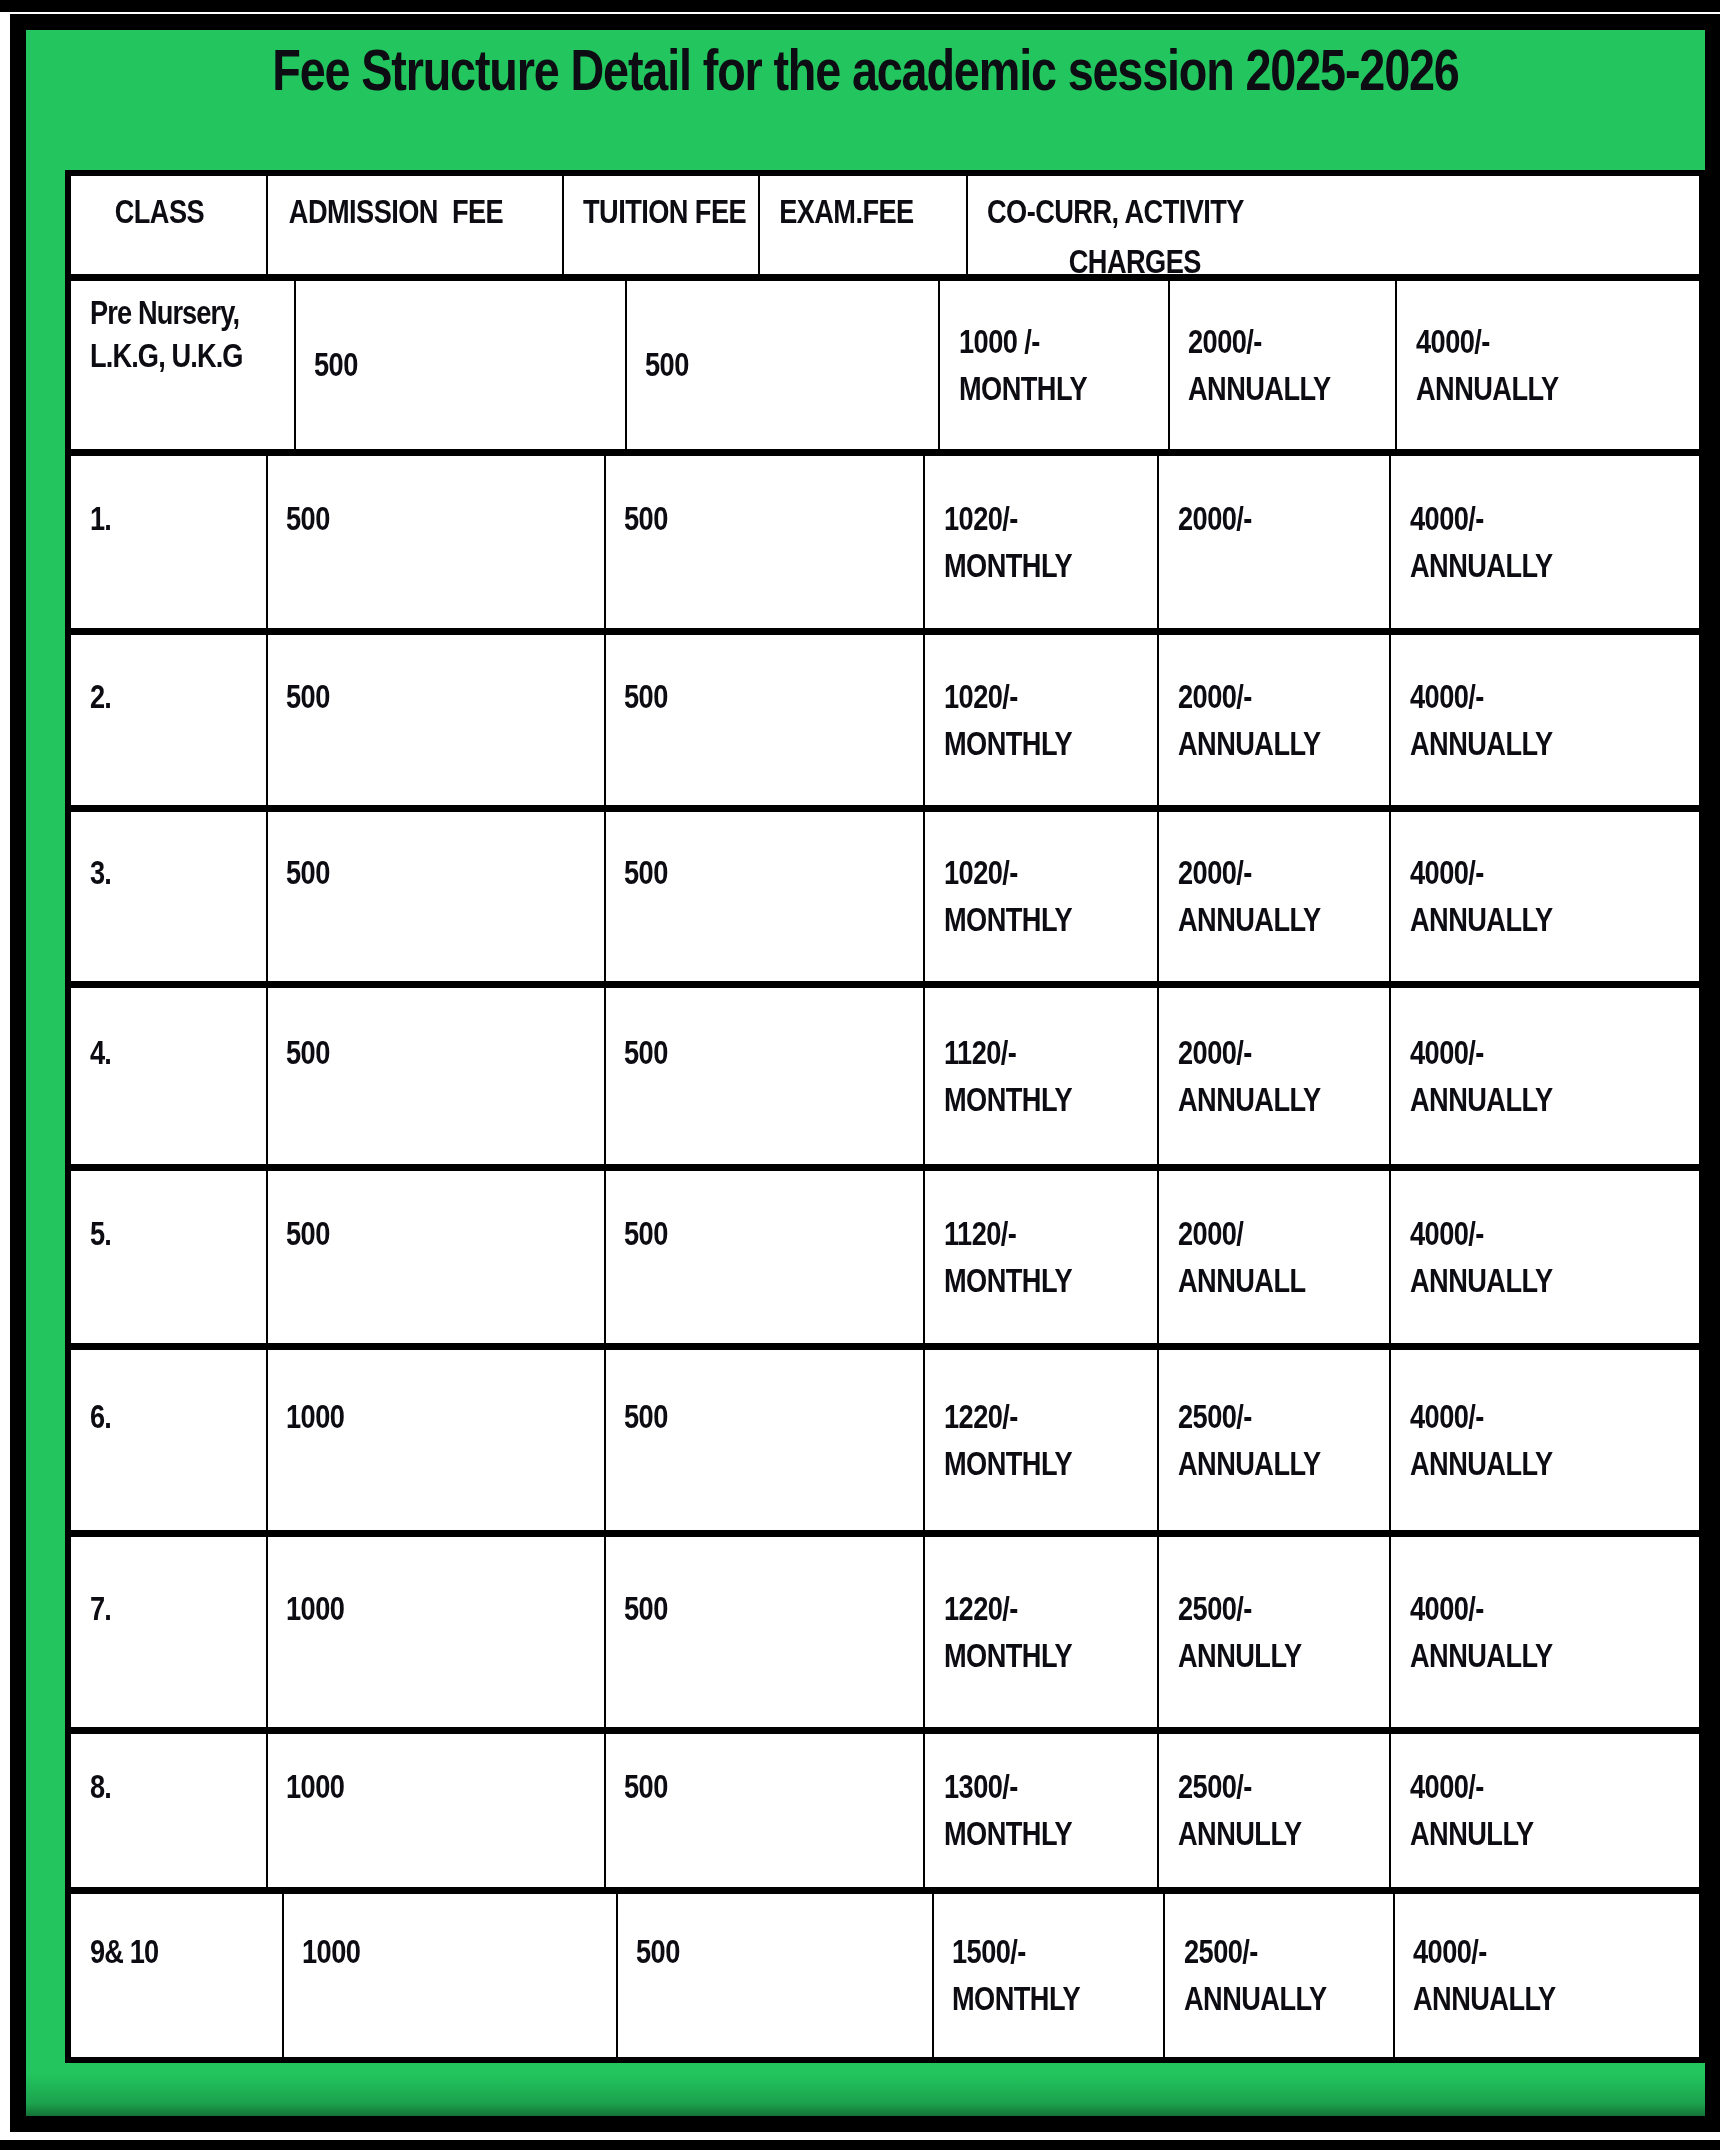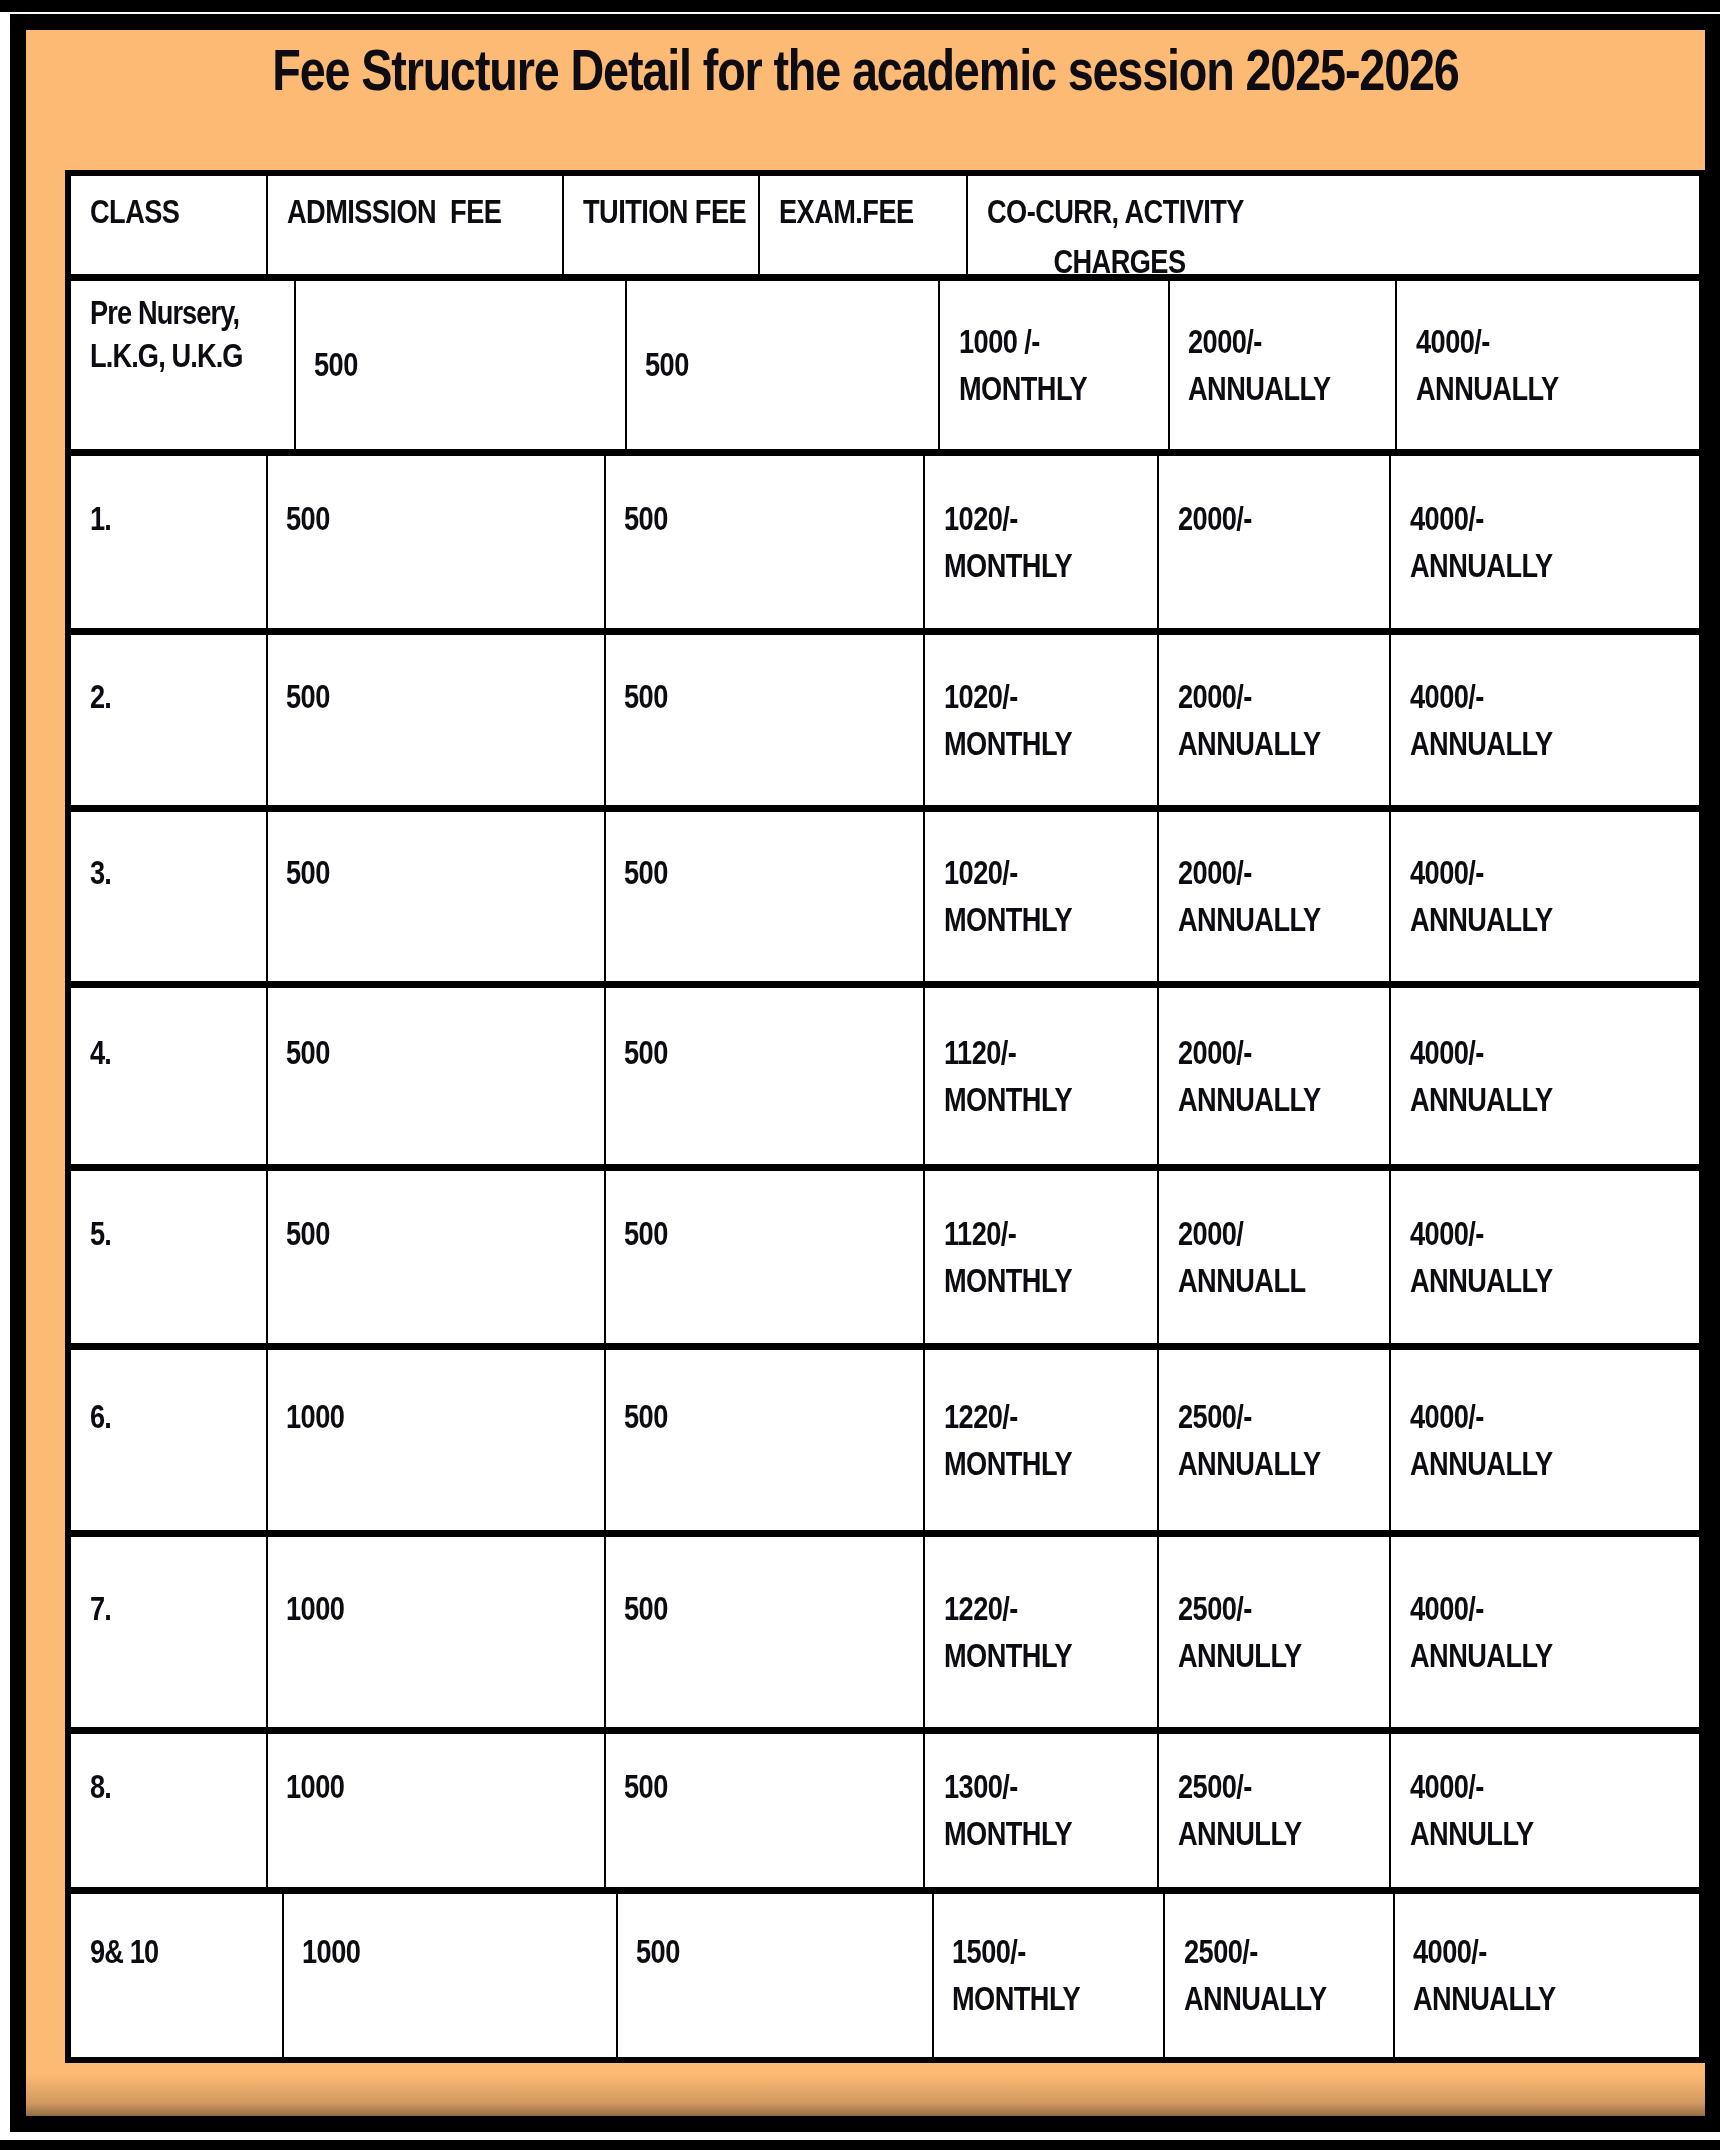--- a/index.html
+++ b/index.html
@@ -11,21 +11,21 @@
     overflow:hidden;
   }
   .edge-top {
     position:absolute; top:0; left:0; width:1721px; height:11.5px; background:#000;
   }
   .edge-bottom {
     position:absolute; bottom:0; left:0; width:1721px; height:11.5px; background:#000;
   }
   .frame {
     position:absolute; top:14.3px; left:10px; right:0; bottom:18.6px;
-    border:16px solid #000; background:#fdba74;
+    border:16px solid #000; background:#22c55e;
   }
   .shadow {
     position:absolute; left:0; right:0; bottom:0; height:42px;
     background:linear-gradient(180deg, rgba(0,0,0,0) 0%, rgba(0,0,0,0.18) 70%, rgba(0,0,0,0.42) 100%);
     pointer-events:none;
   }
   .title {
     margin:5.7px 0 0 0; padding:0;
     font-size:57px; line-height:69px; font-weight:700;
     text-align:center; letter-spacing:-1.4px;
@@ -44,21 +44,21 @@
   .cell {
     box-sizing:border-box;
     display:flex; flex-direction:column;
     justify-content:center;
     padding-left:18.6px; padding-right:2.9px;
     border-left:2.9px solid #000;
     overflow:hidden;
   }
   .cell:first-child { border-left:none; }
   .t-header { height:98px; }
-  .t-header .cell { justify-content:flex-start; padding-top:10px; }
+  .t-header .cell { justify-content:flex-start; padding-top:10px;text-align:center; }
   .t-header .ln { line-height:50px; min-height:50px; }
   .ln {
     display:block;
     font-weight:700;
     font-size:34px;
     line-height:47px; min-height:47px;
     letter-spacing:-0.7px;
     white-space:pre;
     transform:scaleX(0.80); transform-origin:0 50%;
   }

